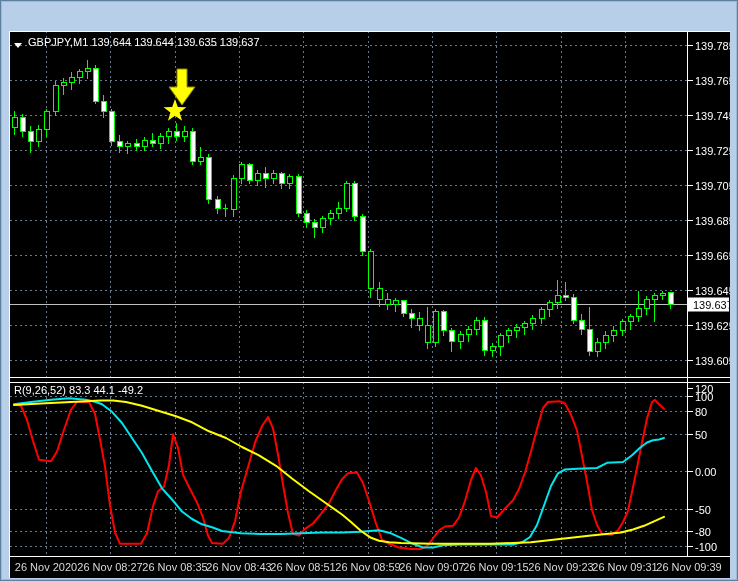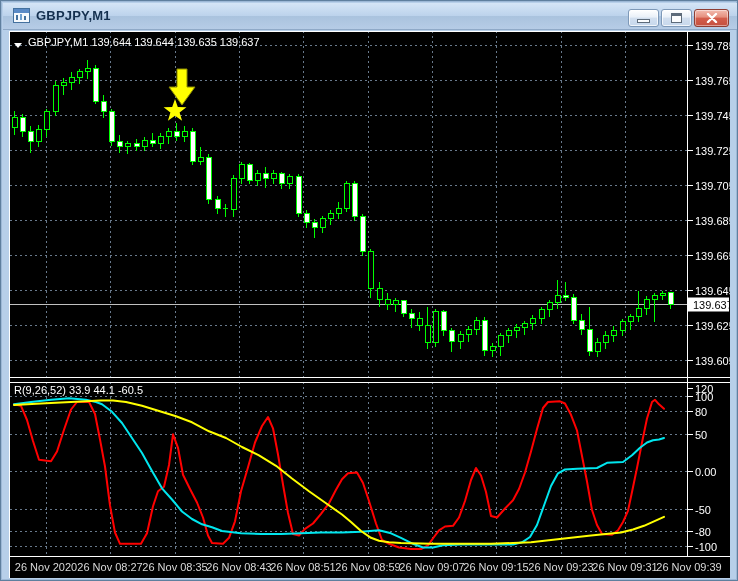--- a/index.html
+++ b/index.html
@@ -52,43 +52,20 @@
   }
   .indicator-label{
     position:absolute;left:13px;top:383px;color:#ffffff;font-size:11px;
     white-space:nowrap;z-index:5;
   }
 </style>
 </head>
 <body>
 
 <div class="window">
-  <div class="titlebar">
-    <span class="app-icon">
-      <svg width="17" height="15" viewBox="0 0 17 15">
-        <rect x="0.5" y="0.5" width="16" height="14" fill="#f5f9fd" stroke="#44719e"></rect>
-        <rect x="1" y="1" width="15" height="4" fill="#5a8ac6"></rect>
-        <rect x="3" y="7" width="2" height="5" fill="#44719e"></rect>
-        <rect x="7" y="6" width="2" height="6" fill="#6fa0d0"></rect>
-        <rect x="11" y="8" width="2" height="4" fill="#44719e"></rect>
-      </svg>
-    </span>
-    <span class="title-text">GBPJPY,M1</span>
-    <div class="win-btn btn-min">
-        <span class="glyph-min"></span>
-      </div>
-    <div class="win-btn btn-restore">
-        <span class="glyph-restore"></span>
-      </div>
-    <div class="win-btn btn-close">
-      <svg width="12" height="10" viewBox="0 0 12 10">
-        <path d="M2 1 L10 9 M10 1 L2 9" stroke="#ffffff" stroke-width="2.4" stroke-linecap="round"></path>
-      </svg>
-    </div>
-  </div>
 
   <div class="client">
     <div id="chart-canvas"><svg width="721" height="547" xmlns="http://www.w3.org/2000/svg" font-family="Liberation Sans, sans-serif">
           <rect x="0" y="0" width="721" height="547" fill="#000000"></rect>
           <g stroke="#68798c" stroke-width="1" stroke-dasharray="2,3" shape-rendering="crispEdges">
             <line x1="1" y1="14.5" x2="678" y2="14.5"></line>
             <line x1="1" y1="49.5" x2="678" y2="49.5"></line>
             <line x1="1" y1="84.5" x2="678" y2="84.5"></line>
             <line x1="1" y1="119.5" x2="678" y2="119.5"></line>
             <line x1="1" y1="154.5" x2="678" y2="154.5"></line>
@@ -363,15 +340,15 @@
             <text x="487" y="540" font-size="11" fill="#d9d9d9" text-anchor="middle">26 Nov 09:15</text>
             <text x="552" y="540" font-size="11" fill="#d9d9d9" text-anchor="middle">26 Nov 09:23</text>
             <text x="616" y="540" font-size="11" fill="#d9d9d9" text-anchor="middle">26 Nov 09:31</text>
             <text x="680" y="540" font-size="11" fill="#d9d9d9" text-anchor="middle">26 Nov 09:39</text>
           </g>
         </svg></div>
     <div class="quote-header" style="left:5px;top:5px;">
       <span class="dd-triangle"></span>
       <span>GBPJPY,M1 139.644 139.644 139.635 139.637</span>
     </div>
-    <div class="indicator-label" style="left:5px;top:353px;">R(9,26,52) 33.9 44.1 -60.5</div>
+    <div class="indicator-label" style="left:5px;top:353px;">R(9,26,52) 83.3 44.1 -49.2</div>
   </div>
 </div>
 
 </body></html>

